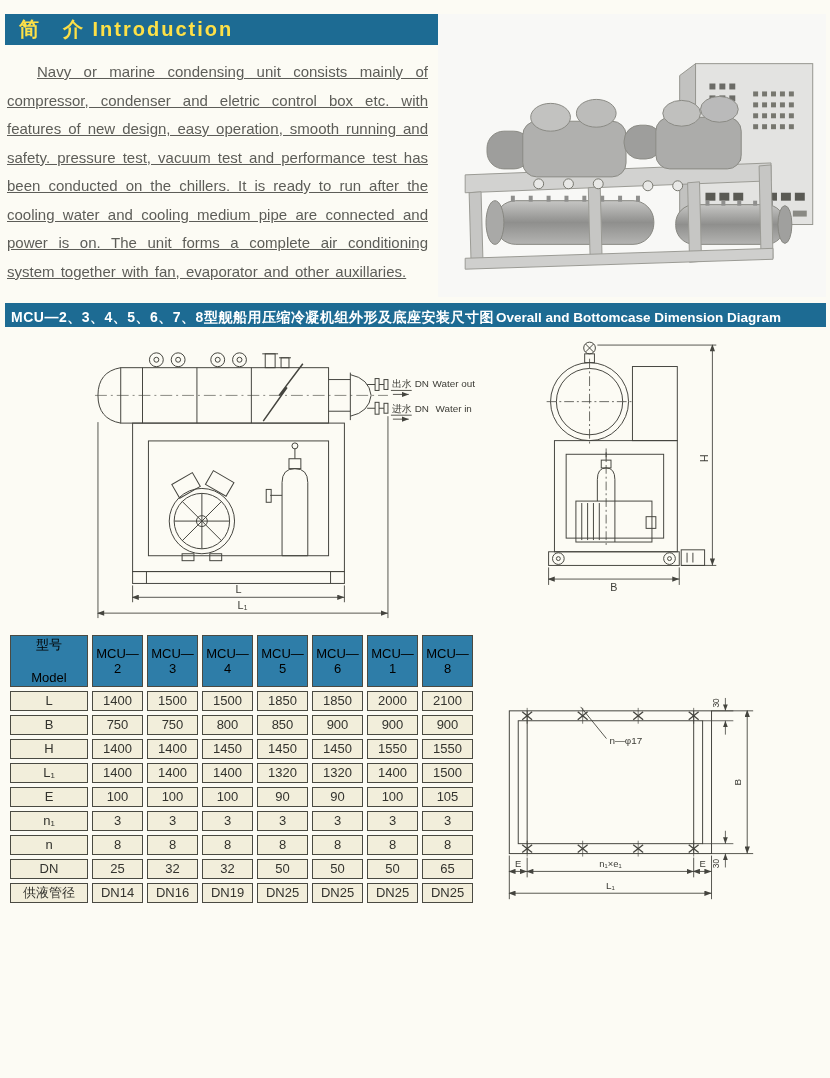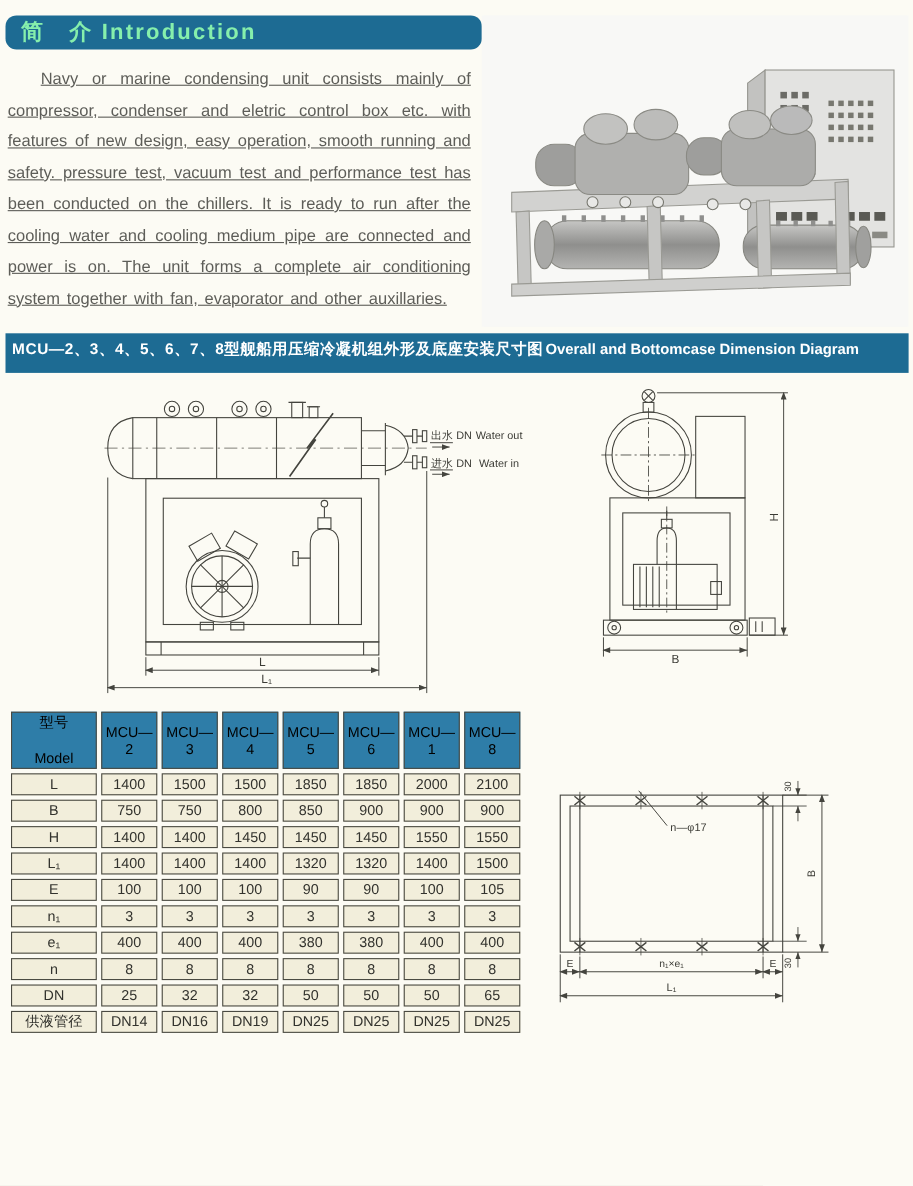--- a/index.html
+++ b/index.html
@@ -4,26 +4,26 @@
 <style>
   :root{
     --header-bar:#1d6b93; --table-header-bg:#2e7da8; --cell-bg:#f2eedb;
     --cell-border:#4a4a42; --ink:#33332e; --line:#44443e;
   }
   *{box-sizing:border-box;}
   body{margin:0;background:#e9e7dd;font-family:"Liberation Sans","DejaVu Sans",sans-serif;}
   .page{position:relative;width:830px;height:1078px;margin:0 auto;background:#fcfbf4;overflow:hidden;padding:14px 4px 0 5px;}
   
   .photo-wrap{float:right;width:388px;height:283px;margin:0 0 6px 10px;background:#f8f8f6;}
-  .intro-bar{width:433px;background:var(--header-bar);color:#86efac;height:31px;line-height:31px;
-    font-size:20px;font-weight:bold;padding-left:14px;letter-spacing:2px;border-radius:10px;}
+  .intro-bar{width:433px;background:var(--header-bar);color:#fde047;height:31px;line-height:31px;
+    font-size:20px;font-weight:bold;padding-left:14px;letter-spacing:2px;}
   .para-zh{font-size:15.5px;line-height:1.95;text-align:justify;color:#3a3a36;text-indent:2em;margin:13px 2px 0 2px;}
   .para-en{font-size:15px;line-height:1.9;text-align:justify;color:#5d5d58;text-indent:2em;margin:13px 2px 0 2px;word-spacing:2px;text-decoration:underline;}
   
-  .section-bar{clear:both;background:var(--header-bar);color:#fff;height:36px;line-height:28px;
+  .section-bar{clear:both;background:var(--header-bar);color:#fff;height:24px;line-height:28px;
     margin-top:14px;padding-left:6px;white-space:nowrap;overflow:hidden;}
   .section-bar .zh{font-size:14px;font-weight:bold;letter-spacing:.5px;}
   .section-bar .en{font-size:13.5px;font-weight:bold;margin-left:2px;}
   
   .drawings{display:flex;align-items:flex-start;padding:10px 0 0 86px;gap:50px;height:300px;}
   svg{display:block;}
   svg text{fill:#3c3c36;font-family:"Liberation Sans","DejaVu Sans",sans-serif;}
   
   .bottom-row{display:flex;align-items:flex-start;margin-top:4px;}
   table.spec{border-collapse:separate;border-spacing:4px;margin-left:1px;}
@@ -418,30 +418,20 @@
             <td class="label-col">n₁</td>
             <td class="val-col">3</td>
             <td class="val-col">3</td>
             <td class="val-col">3</td>
             <td class="val-col">3</td>
             <td class="val-col">3</td>
             <td class="val-col">3</td>
             <td class="val-col">3</td>
           </tr>
           <tr>
-            <td class="label-col">e₁</td>
-            <td class="val-col">400</td>
-            <td class="val-col">400</td>
-            <td class="val-col">400</td>
-            <td class="val-col">380</td>
-            <td class="val-col">380</td>
-            <td class="val-col">400</td>
-            <td class="val-col">400</td>
-          </tr>
-          <tr>
             <td class="label-col">n</td>
             <td class="val-col">8</td>
             <td class="val-col">8</td>
             <td class="val-col">8</td>
             <td class="val-col">8</td>
             <td class="val-col">8</td>
             <td class="val-col">8</td>
             <td class="val-col">8</td>
           </tr>
           <tr>

